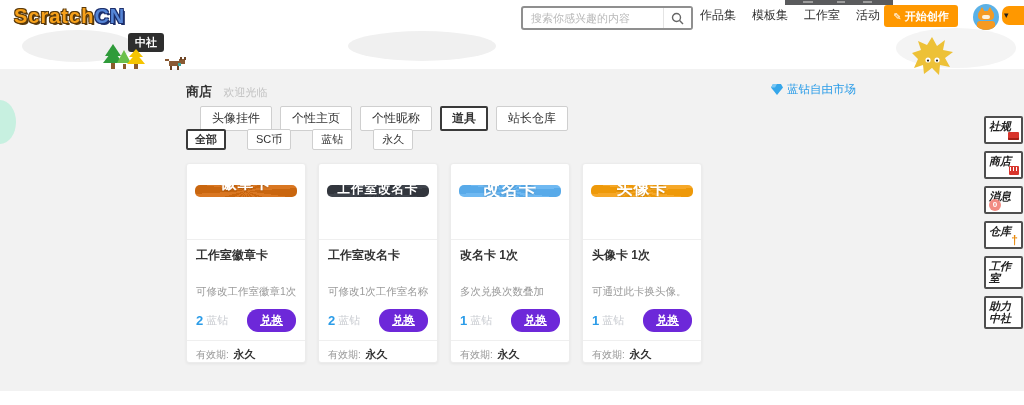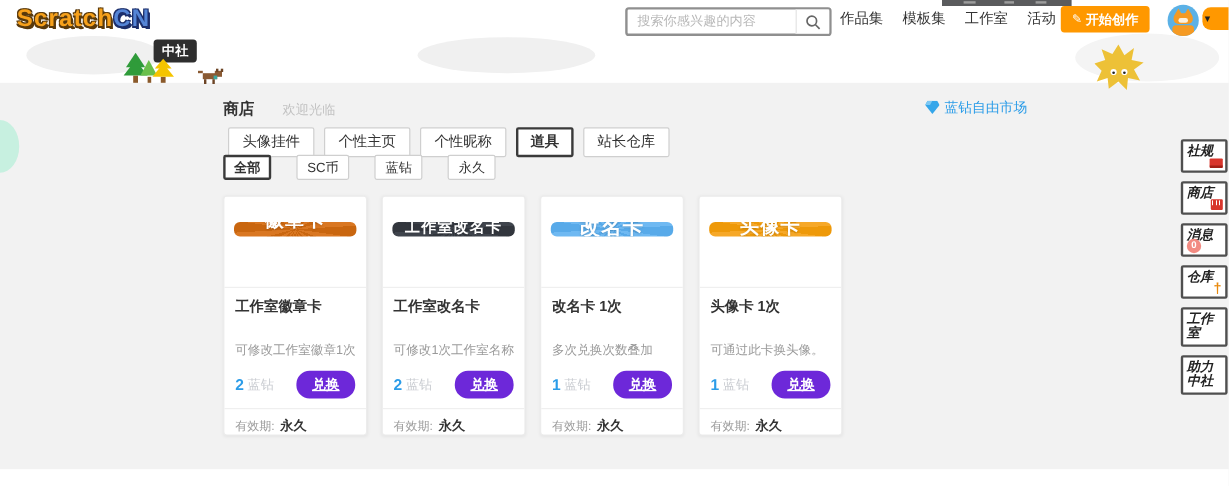--- a/index.html
+++ b/index.html
@@ -47,26 +47,26 @@
   .avatar .body { position:absolute; left:4px; top:17px; width:18px; height:9px; background:#f59a23; border-radius:3px; }
   .caret { position:absolute; left:1004px; top:10px; font-size:9px; color:#222; z-index:3; cursor:pointer; }
 
   
   .main { position:absolute; top:69px; left:0; width:100%; bottom:14px; background:#f2f2f2; }
   .bottom-strip { position:absolute; left:0; bottom:0; width:100%; height:14px; background:#fff; }
   .float-circle { position:absolute; left:-16px; top:31px; width:32px; height:44px; border-radius:50%; background:#c7f0e0; cursor:pointer; }
 
   .shop-head { position:absolute; left:186px; top:13px; }
   .shop-title { font-size:13px; font-weight:bold; color:#333; }
-  .shop-sub { font-size:11px; color:#c2c2c2; margin-left:19px; }
+  .shop-sub { font-size:11px; color:#c2c2c2; margin-left:7px; }
 
   .market-link { position:absolute; left:771px; top:13px; display:flex; align-items:center; gap:4px; font-size:11.5px; color:#2a9ce8; text-decoration:none; cursor:pointer; }
 
   .tabs { position:absolute; display:flex; gap:8px; }
-  .cat-tabs { left:176px; top:37px;padding-left:14px; }
+  .cat-tabs { left:186px; top:37px;padding-left:14px; }
   .filter-tabs { left:186px; top:60px;gap:21px; }
   .tab { background:#fff; border:1px solid #cfcfcf; border-radius:2px; font-size:12px; color:#333; padding:3px 11px; cursor:pointer; font-family:inherit; white-space:nowrap; }
   .filter-tabs .tab { font-size:11px; padding:2px 8px; }
   .tab.active { border:2px solid #3a3a3a; font-weight:bold; padding:2px 10px; }
   .filter-tabs .tab.active { padding:1px 7px; }
 
   
   .cards { position:absolute; left:186px; top:94px; display:flex; gap:12px; }
   .card { width:120px; height:200px; background:#fff; border-radius:3px; border:1px solid #ececec; box-shadow:0 1px 3px rgba(0,0,0,0.06); display:flex; flex-direction:column; }
   .card-img { margin:21px 8px 16px; height:64px; border-radius:5px; position:relative; display:flex; flex-direction:column; align-items:center; justify-content:center; overflow:hidden; color:#fff; cursor:pointer; }

